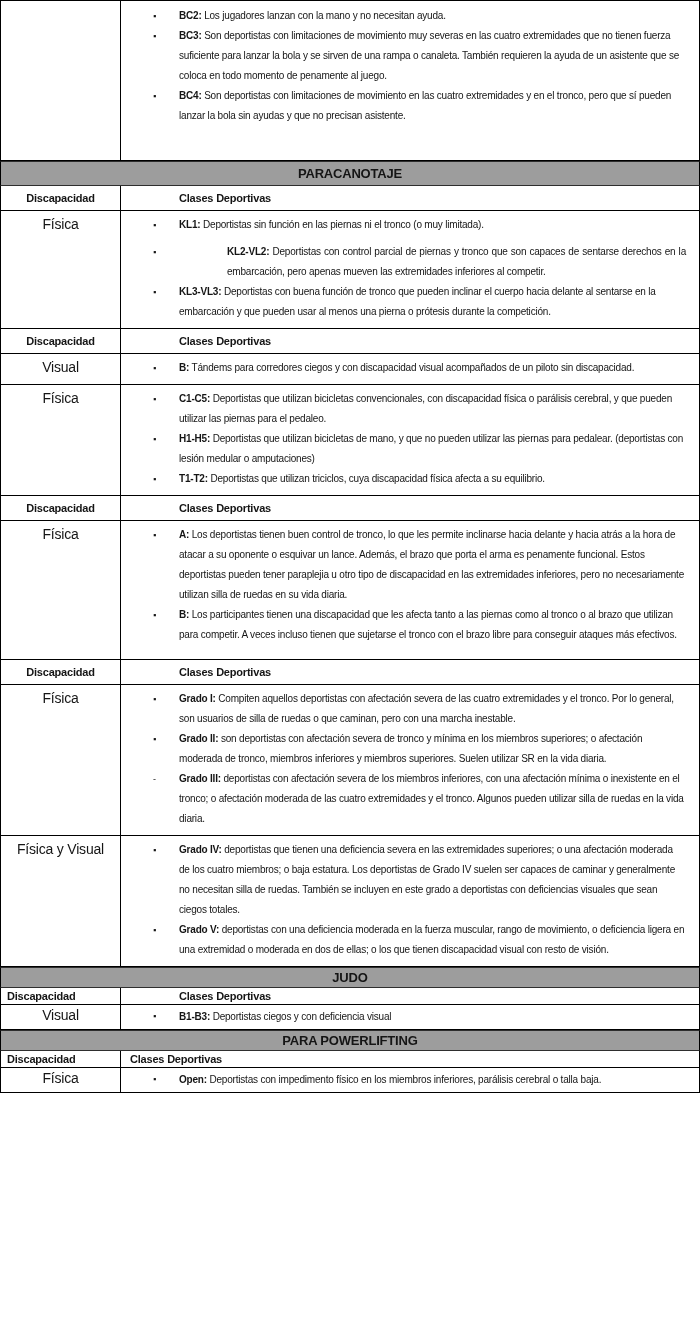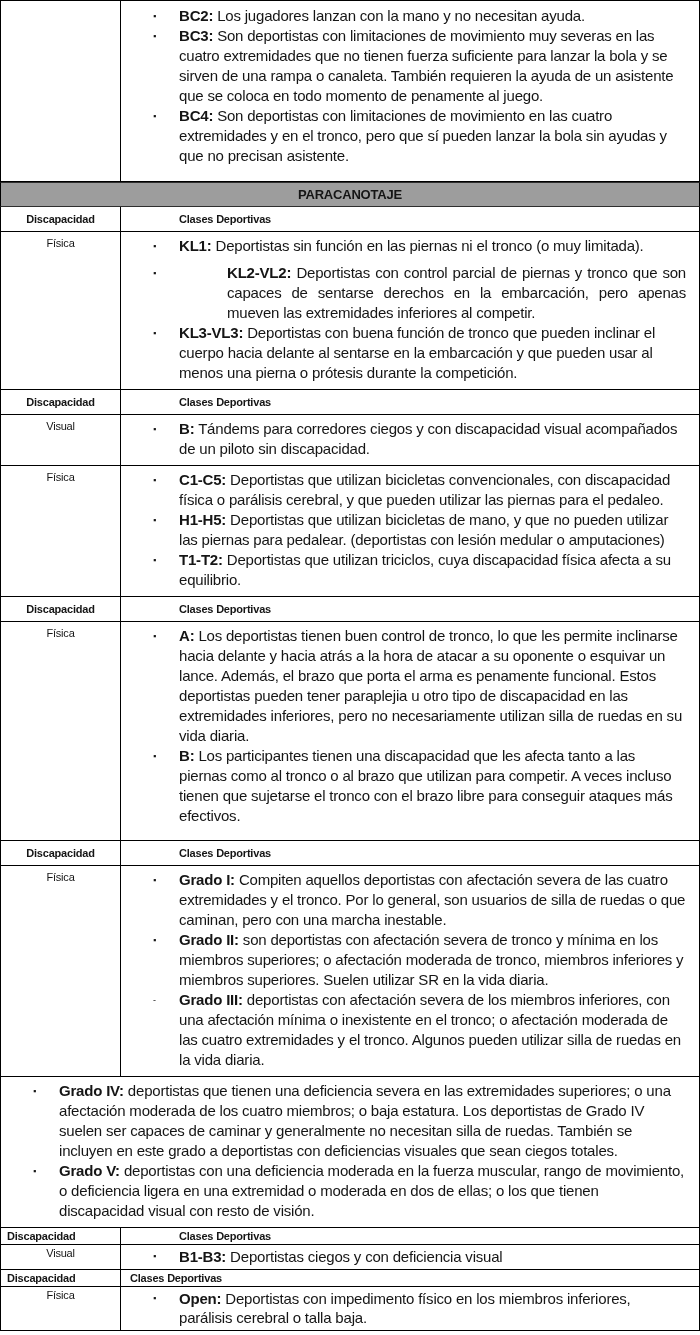--- a/index.html
+++ b/index.html
@@ -18,21 +18,21 @@
     border-bottom: 1px solid #000;
     background: #fff;
   }
   .c1 {
     width: 120px; min-width: 120px;
     border-right: 1px solid #000;
     text-align: center;
   }
   .c2 { flex: 1; min-width: 0; }
 
-  .lab { padding-top: 5px; font-size: 11px; letter-spacing: -0.2px; }
+  .lab { padding-top: 5px; font-size: 14px; letter-spacing: -0.2px; }
 
   
   .hdr .c1, .hdr .c2 { font-weight: bold; font-size: 11px; padding-top: 6px; padding-bottom: 6px; letter-spacing: -0.2px; }
   .hdr .c2 { padding-left: 58px; }
   .hdr.hdr-left .c1 { text-align: left; padding-left: 6px; }
   .hdr.hdr-flush .c2 { padding-left: 9px; }
   .hdr.compact .c1, .hdr.compact .c2 { padding-top: 2px; padding-bottom: 2px; }
 
   
   .band {
@@ -42,21 +42,21 @@
     text-align: center; font-weight: bold; font-size: 13px;
     padding: 4px 0; letter-spacing: -0.2px;
   }
   .band.compact { padding: 2px 0; }
 
   
   .items { padding: 4px 13px 6px 32px; }
   .item { display: flex; align-items: flex-start; }
   .item.gap-top { margin-top: 7px; }
   .marker { width: 26px; min-width: 26px; font-size: 9px; line-height: 20px; color:#151515; }
-  .itx { flex: 1; font-size: 15px; line-height: 20px; letter-spacing: -0.2px; }
+  .itx { flex: 1; font-size: 10px; line-height: 20px; letter-spacing: -0.2px; }
   .item.justify .itx { text-align: justify; margin-left: 48px; }
 
   
   .row-compact .items { padding-top: 2px; padding-bottom: 3px; }
   .row-compact .itx, .row-compact .marker { line-height: 19px; }
   .row-compact .lab { padding-top: 2px; }
 
   .intro .items { padding-top: 5px; padding-bottom: 15px; }
   .intro { min-height: 160px; }
   .row-esgrima .items { padding-bottom: 14px; }
@@ -193,52 +193,57 @@
           <div class="itx"><b>Grado II:</b> <span>son deportistas con afectación severa de tronco y mínima en los miembros superiores; o afectación moderada de tronco, miembros inferiores y miembros superiores. Suelen utilizar SR en la vida diaria.</span></div>
         </div>
         <div class="item">
           <span class="marker">-</span>
           <div class="itx"><b>Grado III:</b> <span>deportistas con afectación severa de los miembros inferiores, con una afectación mínima o inexistente en el tronco; o afectación moderada de las cuatro extremidades y el tronco. Algunos pueden utilizar silla de ruedas en la vida diaria.</span></div>
         </div>
       </div>
     </div>
   </div>
   <div class="trow">
+    <div class="c1">
+        <div class="lab">Física y Visual</div>
+      </div>
     <div class="c2">
       <div class="items">
         <div class="item">
           <span class="marker">▪</span>
           <div class="itx"><b>Grado IV:</b> <span>deportistas que tienen una deficiencia severa en las extremidades superiores; o una afectación moderada de los cuatro miembros; o baja estatura. Los deportistas de Grado IV suelen ser capaces de caminar y generalmente no necesitan silla de ruedas. También se incluyen en este grado a deportistas con deficiencias visuales que sean ciegos totales.</span></div>
         </div>
         <div class="item">
           <span class="marker">▪</span>
           <div class="itx"><b>Grado V:</b> <span>deportistas con una deficiencia moderada en la fuerza muscular, rango de movimiento, o deficiencia ligera en una extremidad o moderada en dos de ellas; o los que tienen discapacidad visual con resto de visión.</span></div>
         </div>
       </div>
     </div>
   </div>
 
+  <div class="band compact">JUDO</div>
   <div class="trow hdr hdr-left compact">
     <div class="c1">Discapacidad</div>
     <div class="c2">Clases Deportivas</div>
   </div>
   <div class="trow row-compact">
     <div class="c1">
         <div class="lab">Visual</div>
       </div>
     <div class="c2">
       <div class="items">
         <div class="item">
           <span class="marker">▪</span>
           <div class="itx"><b>B1-B3:</b> <span>Deportistas ciegos y con deficiencia visual</span></div>
         </div>
       </div>
     </div>
   </div>
 
+  <div class="band compact">PARA POWERLIFTING</div>
   <div class="trow hdr hdr-left hdr-flush compact">
     <div class="c1">Discapacidad</div>
     <div class="c2">Clases Deportivas</div>
   </div>
   <div class="trow row-compact">
     <div class="c1">
         <div class="lab">Física</div>
       </div>
     <div class="c2">
       <div class="items">

